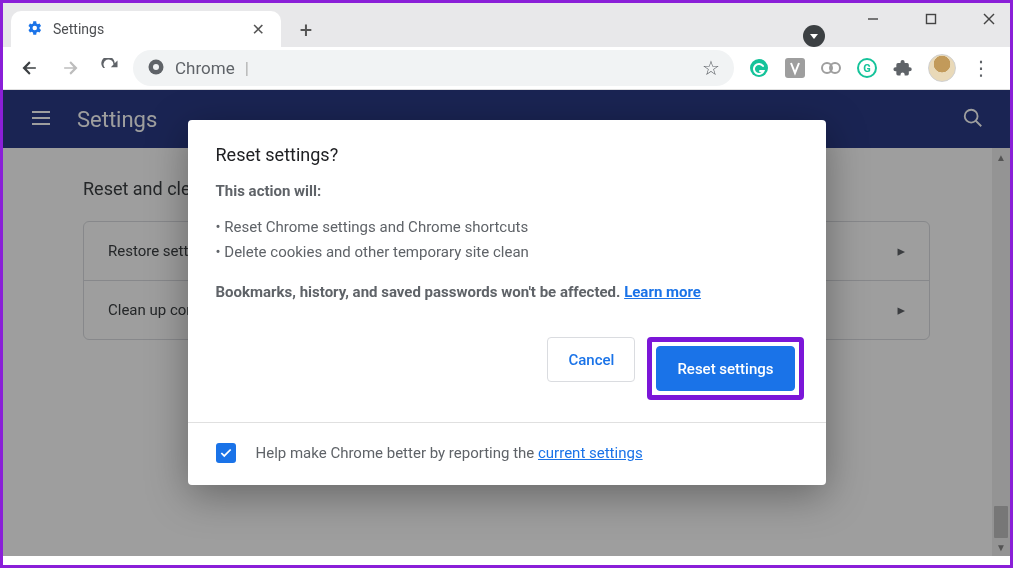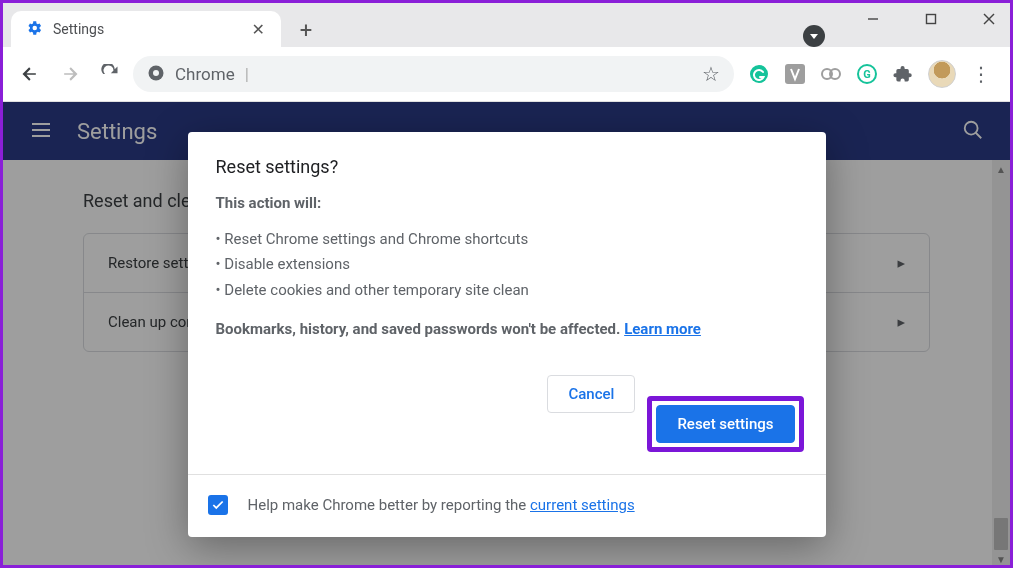--- a/index.html
+++ b/index.html
@@ -52,21 +52,21 @@
     min-width: 270px;
     margin-left: 8px;
   }
   .tab-title { color:#4d4f52; font-size: 14px; }
   .tab-close { color:#555; font-size:16px; margin-left:auto; padding:0 8px;}
   .newtab {
     width: 30px; height:30px; display:flex;align-items:center;justify-content:center;
     margin-left: 10px; color:#555; font-size:22px; margin-bottom:2px;
   }
   .addr-bar {
-    height: 55px;
+    height: 43px;
     background:#fff;
     border-bottom:1px solid #e0e0e0;
     display:flex;
     align-items:center;
     padding:0 10px;
     gap:6px;
   }
   .nav-icon {
     width:34px;height:34px;display:flex;align-items:center;justify-content:center;
     color:#5f6368; border-radius:50%;
@@ -164,30 +164,30 @@
   .dlg-title{ font-size:18px; color:#202124; padding:0 28px 14px 28px;}
   .dlg-body{ padding:0 28px 8px 28px; font-size:15px; color:#5f6368; line-height:1.7;}
   .dlg-body p{ margin-bottom:10px;font-weight:bold;}
   .bullets{ margin-bottom:14px;}
   .learn-link{ color:#1a73e8;}
   .dlg-actions{
     display:flex; justify-content:flex-end; gap:12px;
     padding:14px 22px 22px 22px;
   }
   .btn{
-    height:38px; padding:0 20px; border-radius:4px;
+    height:45px; padding:0 20px; border-radius:4px;
     font-size:15px; display:flex;align-items:center;justify-content:center;
     cursor:pointer;
   }
   .btn-secondary{ background:#fff; border:1px solid #dadce0; color:#1a73e8; font-weight:500;}
   .btn-primary{ background:#1a73e8; border:1px solid #1a73e8; color:#fff; font-weight:500;}
-  .highlight-box{ border:5px solid #7b16d8; padding:4px; border-radius:4px;margin-top:21px;}
+  .highlight-box{ border:5px solid #7b16d8; padding:4px; border-radius:4px;}
   .dlg-footer{
     border-top:1px solid #e0e0e0;
-    padding:20px 28px 22px 20px;
+    padding:20px 28px 22px 28px;
     display:flex; align-items:center; gap:20px;
     color:#5f6368; font-size:15px;
   }
   .chk{
     width:20px;height:20px;border-radius:3px;background:#1a73e8;
     display:flex;align-items:center;justify-content:center;color:#fff;
   }
 </style>
 </head>
 <body>
@@ -330,21 +330,20 @@
   </div>
 
   <div class="dim-overlay"></div>
 
   <div class="dialog">
     <div class="dlg-title">Reset settings?</div>
     <div class="dlg-body">
       <p>This action will:</p>
       <div class="bullets">
         <div>• <span>Reset Chrome settings and Chrome shortcuts</span></div>
-        <div>• <span>Disable extensions</span></div>
         <div>• <span>Delete cookies and other temporary site clean</span></div>
       </div>
       <p>
         <span>Bookmarks, history, and saved passwords won't be affected. </span><a href="#" class="learn-link">Learn more</a>
       </p>
     </div>
     <div class="dlg-actions">
       <div class="btn btn-secondary">Cancel</div>
       <div class="highlight-box">
         <div class="btn btn-primary">Reset settings</div>

